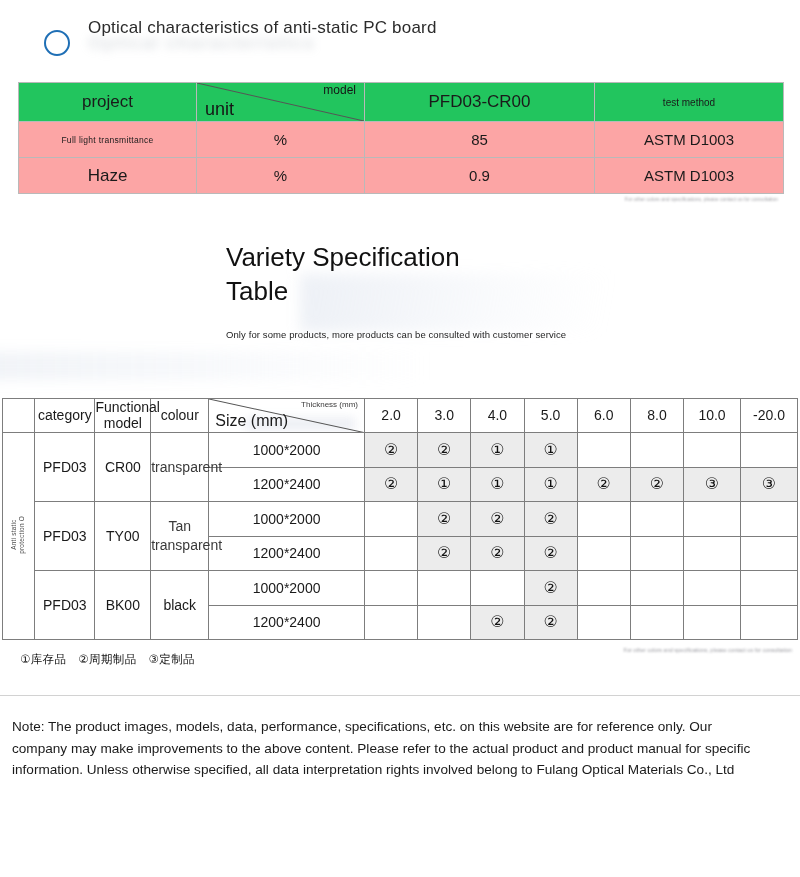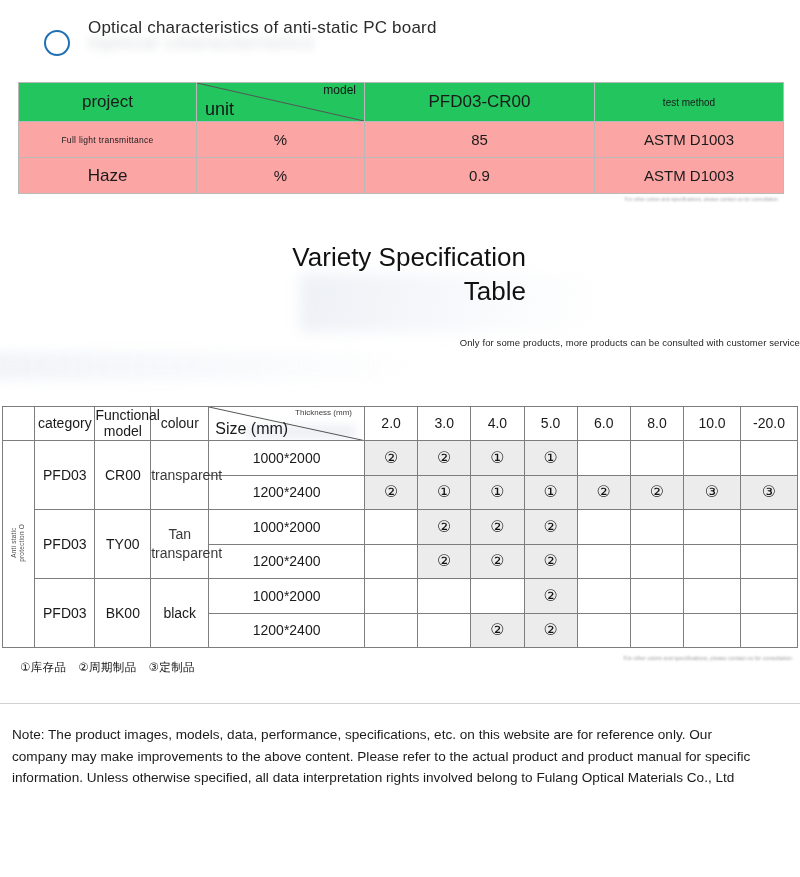--- a/index.html
+++ b/index.html
@@ -129,42 +129,41 @@
     white-space: nowrap;
     overflow: hidden;
     text-align: right;
   }
 
   
   .variety-block {
     margin-top: 46px;
     padding-left: 226px;
     position: relative;
-    text-align: right;
   }
   .variety-title {
     font-size: 26px;
     line-height: 1.32;
     color: #111;
     width: 300px;
     position: relative;
     z-index: 2;
   }
   .variety-ghost {
     position: absolute;
     left: 300px;
     top: 34px;
     width: 330px;
     height: 58px;
     background: linear-gradient(100deg, rgba(210,218,232,0.40), rgba(226,232,242,0.18) 60%, rgba(255,255,255,0) 92%);
     filter: blur(7px);
     z-index: 1;
   }
   .variety-sub {
-    margin-top: 28px;
+    margin-top: 20px;
     font-size: 9.5px;
     color: #232323;
     letter-spacing: .1px;
     position: relative;
     z-index: 2;
   }
   .variety-ghost2 {
     position: absolute;
     left: -52px;
     top: 112px;
@@ -230,21 +229,21 @@
     background: #fff;
   }
   .split2 .sz {
     position: absolute;
     left: 6px;
     bottom: 2px;
     font-size: 16px;
   }
   .split2 .th {
     position: absolute;
-    right: 12px;
+    right: 6px;
     top: 1px;
     font-size: 8px;
     color: #3c3c3c;
   }
   .split2 .ghostbar {
     position: absolute;
     left: 36px;
     top: 18px;
     width: 110px;
     height: 14px;

